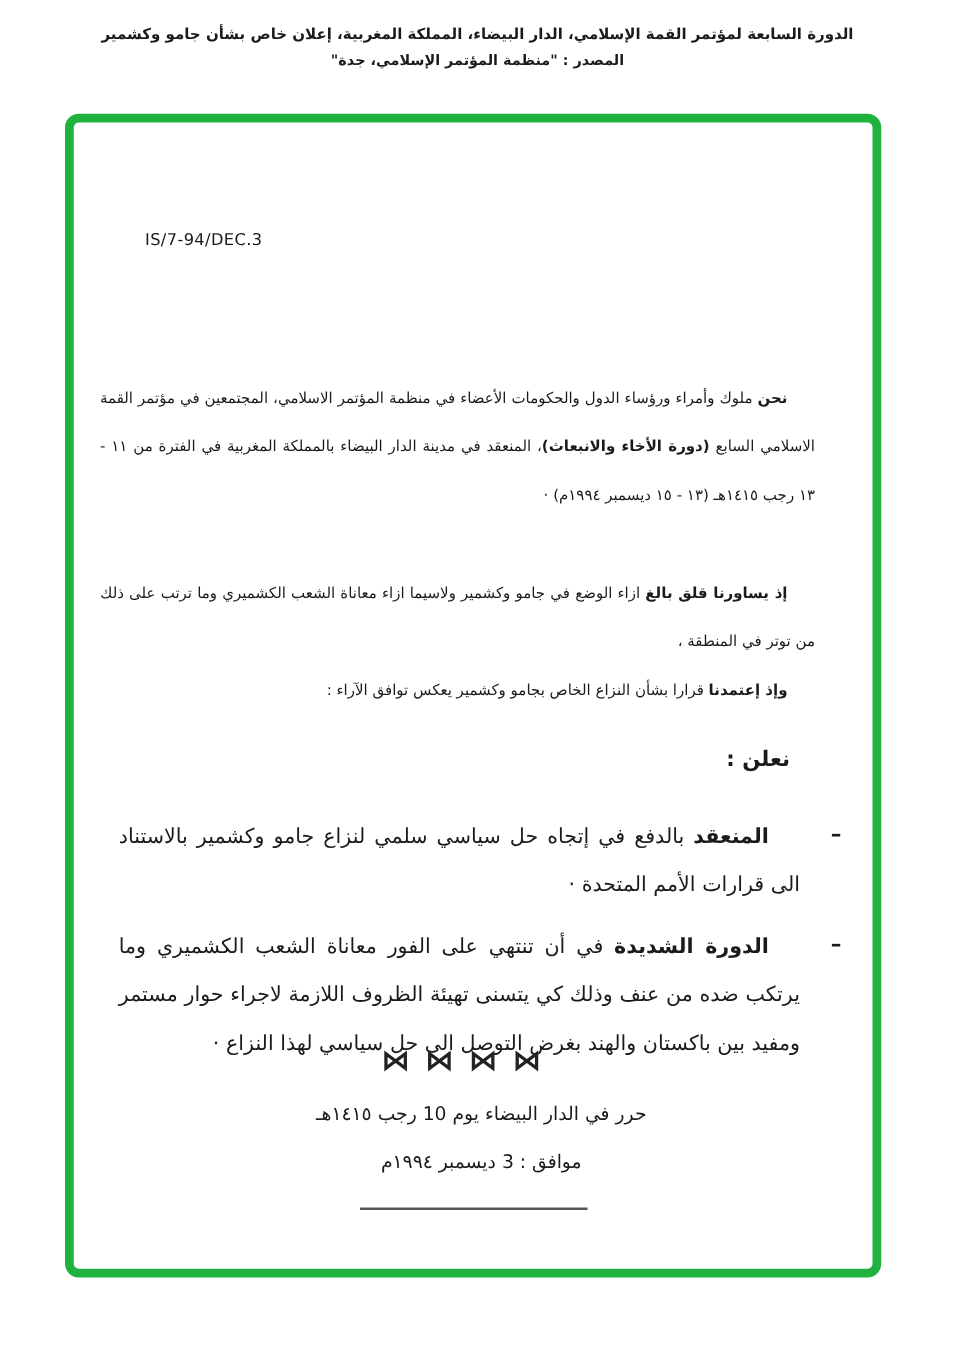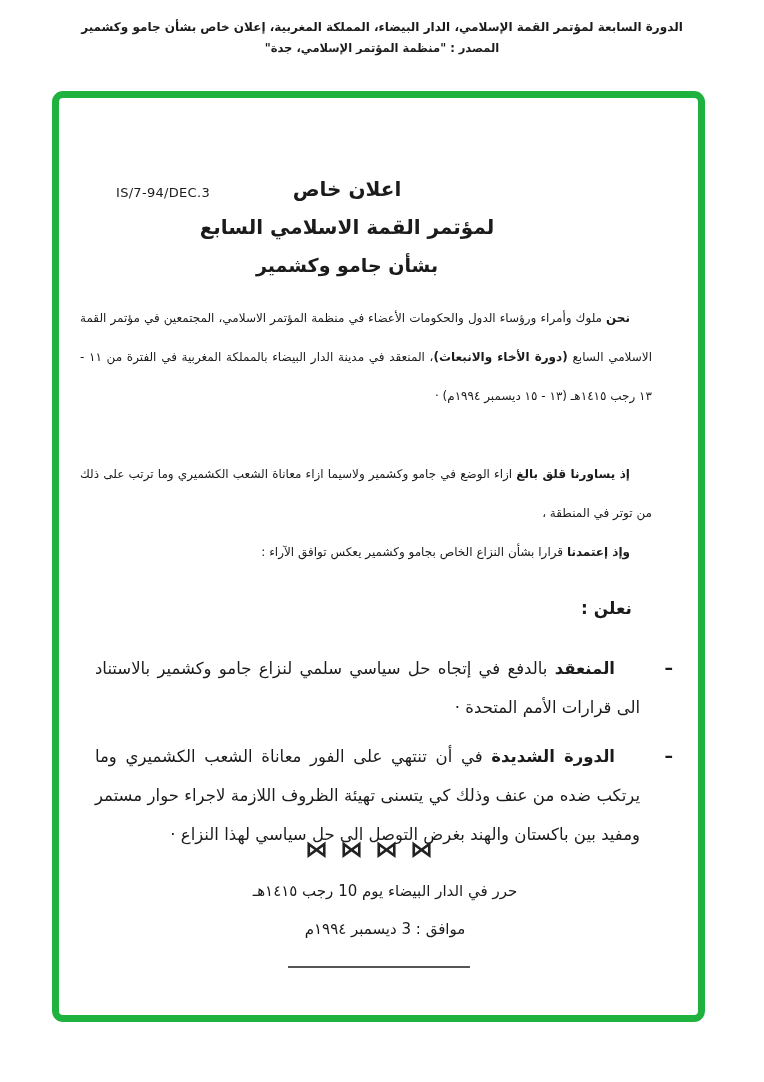--- a/index.html
+++ b/index.html
@@ -85,25 +85,20 @@
 
   <div class="header rtl">
     <div class="h1">الدورة السابعة لمؤتمر القمة الإسلامي، الدار البيضاء، المملكة المغربية، إعلان خاص بشأن جامو وكشمير</div>
     <div class="h2">المصدر :  "منظمة المؤتمر الإسلامي، جدة"</div>
   </div>
 
   <div class="frame"></div>
 
   <div class="doc-ref">IS/7-94/DEC.3</div>
 
-  <div class="title-block rtl">
-    <div class="t1">اعلان خاص</div>
-    <div class="t2">لمؤتمر القمة الاسلامي السابع</div>
-    <div class="t3">بشأن جامو وكشمير</div>
-  </div>
 
   <p class="para rtl p1"><span class="b">نحن</span><span> ملوك وأمراء ورؤساء الدول والحكومات الأعضاء في منظمة المؤتمر الاسلامي، المجتمعين في مؤتمر القمة الاسلامي السابع </span><span class="b">(دورة الأخاء والانبعاث)</span><span>، المنعقد في مدينة الدار البيضاء بالمملكة المغربية في الفترة من ١١ - ١٣ رجب ١٤١٥هـ (١٣ - ١٥ ديسمبر ١٩٩٤م) ·</span></p>
 
   <p class="para rtl p2"><span class="b">إذ يساورنا قلق بالغ</span><span> ازاء الوضع في جامو وكشمير ولاسيما ازاء معاناة الشعب الكشميري وما ترتب على ذلك من توتر في المنطقة ،</span></p>
 
   <p class="para rtl p3"><span class="b">وإذ إعتمدنا</span><span> قرارا بشأن النزاع الخاص بجامو وكشمير يعكس توافق الآراء :</span></p>
 
   <div class="declare rtl">
     <div class="declare-inner">نعلن :</div>
   </div>

